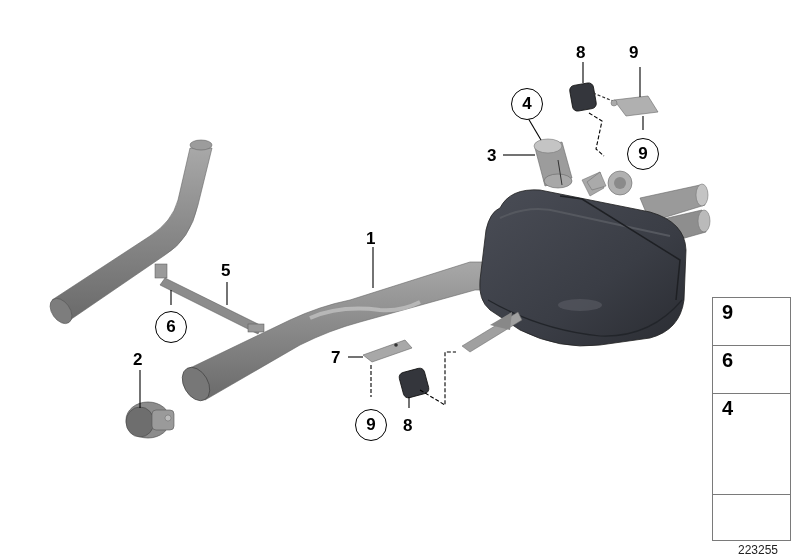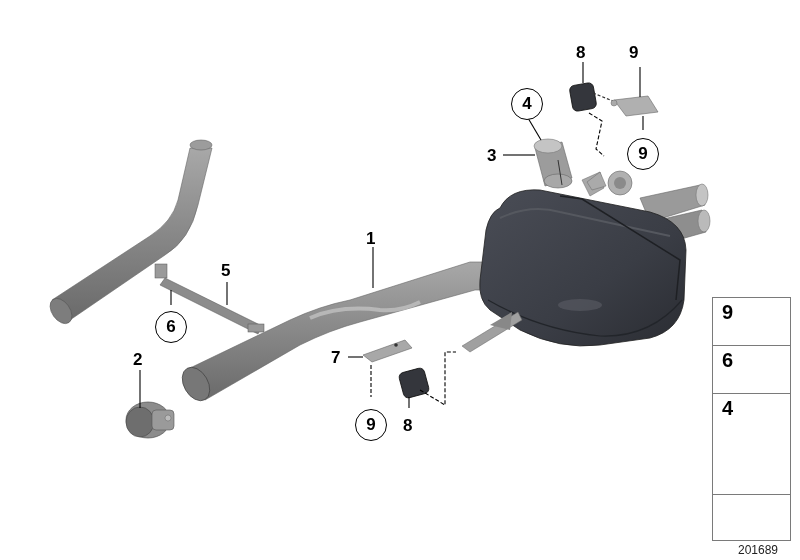--- a/index.html
+++ b/index.html
@@ -173,13 +173,13 @@
     <span class="legend-num">6</span>
   </div>
   <div class="legend-cell" style="height:101px;">
     <span class="legend-num">4</span>
   </div>
   <div class="legend-cell" style="height:45px;">
     <span></span>
   </div>
 </div>
 
-<div class="ref">201689</div>
+<div class="ref">223255</div>
 
 </body></html>

